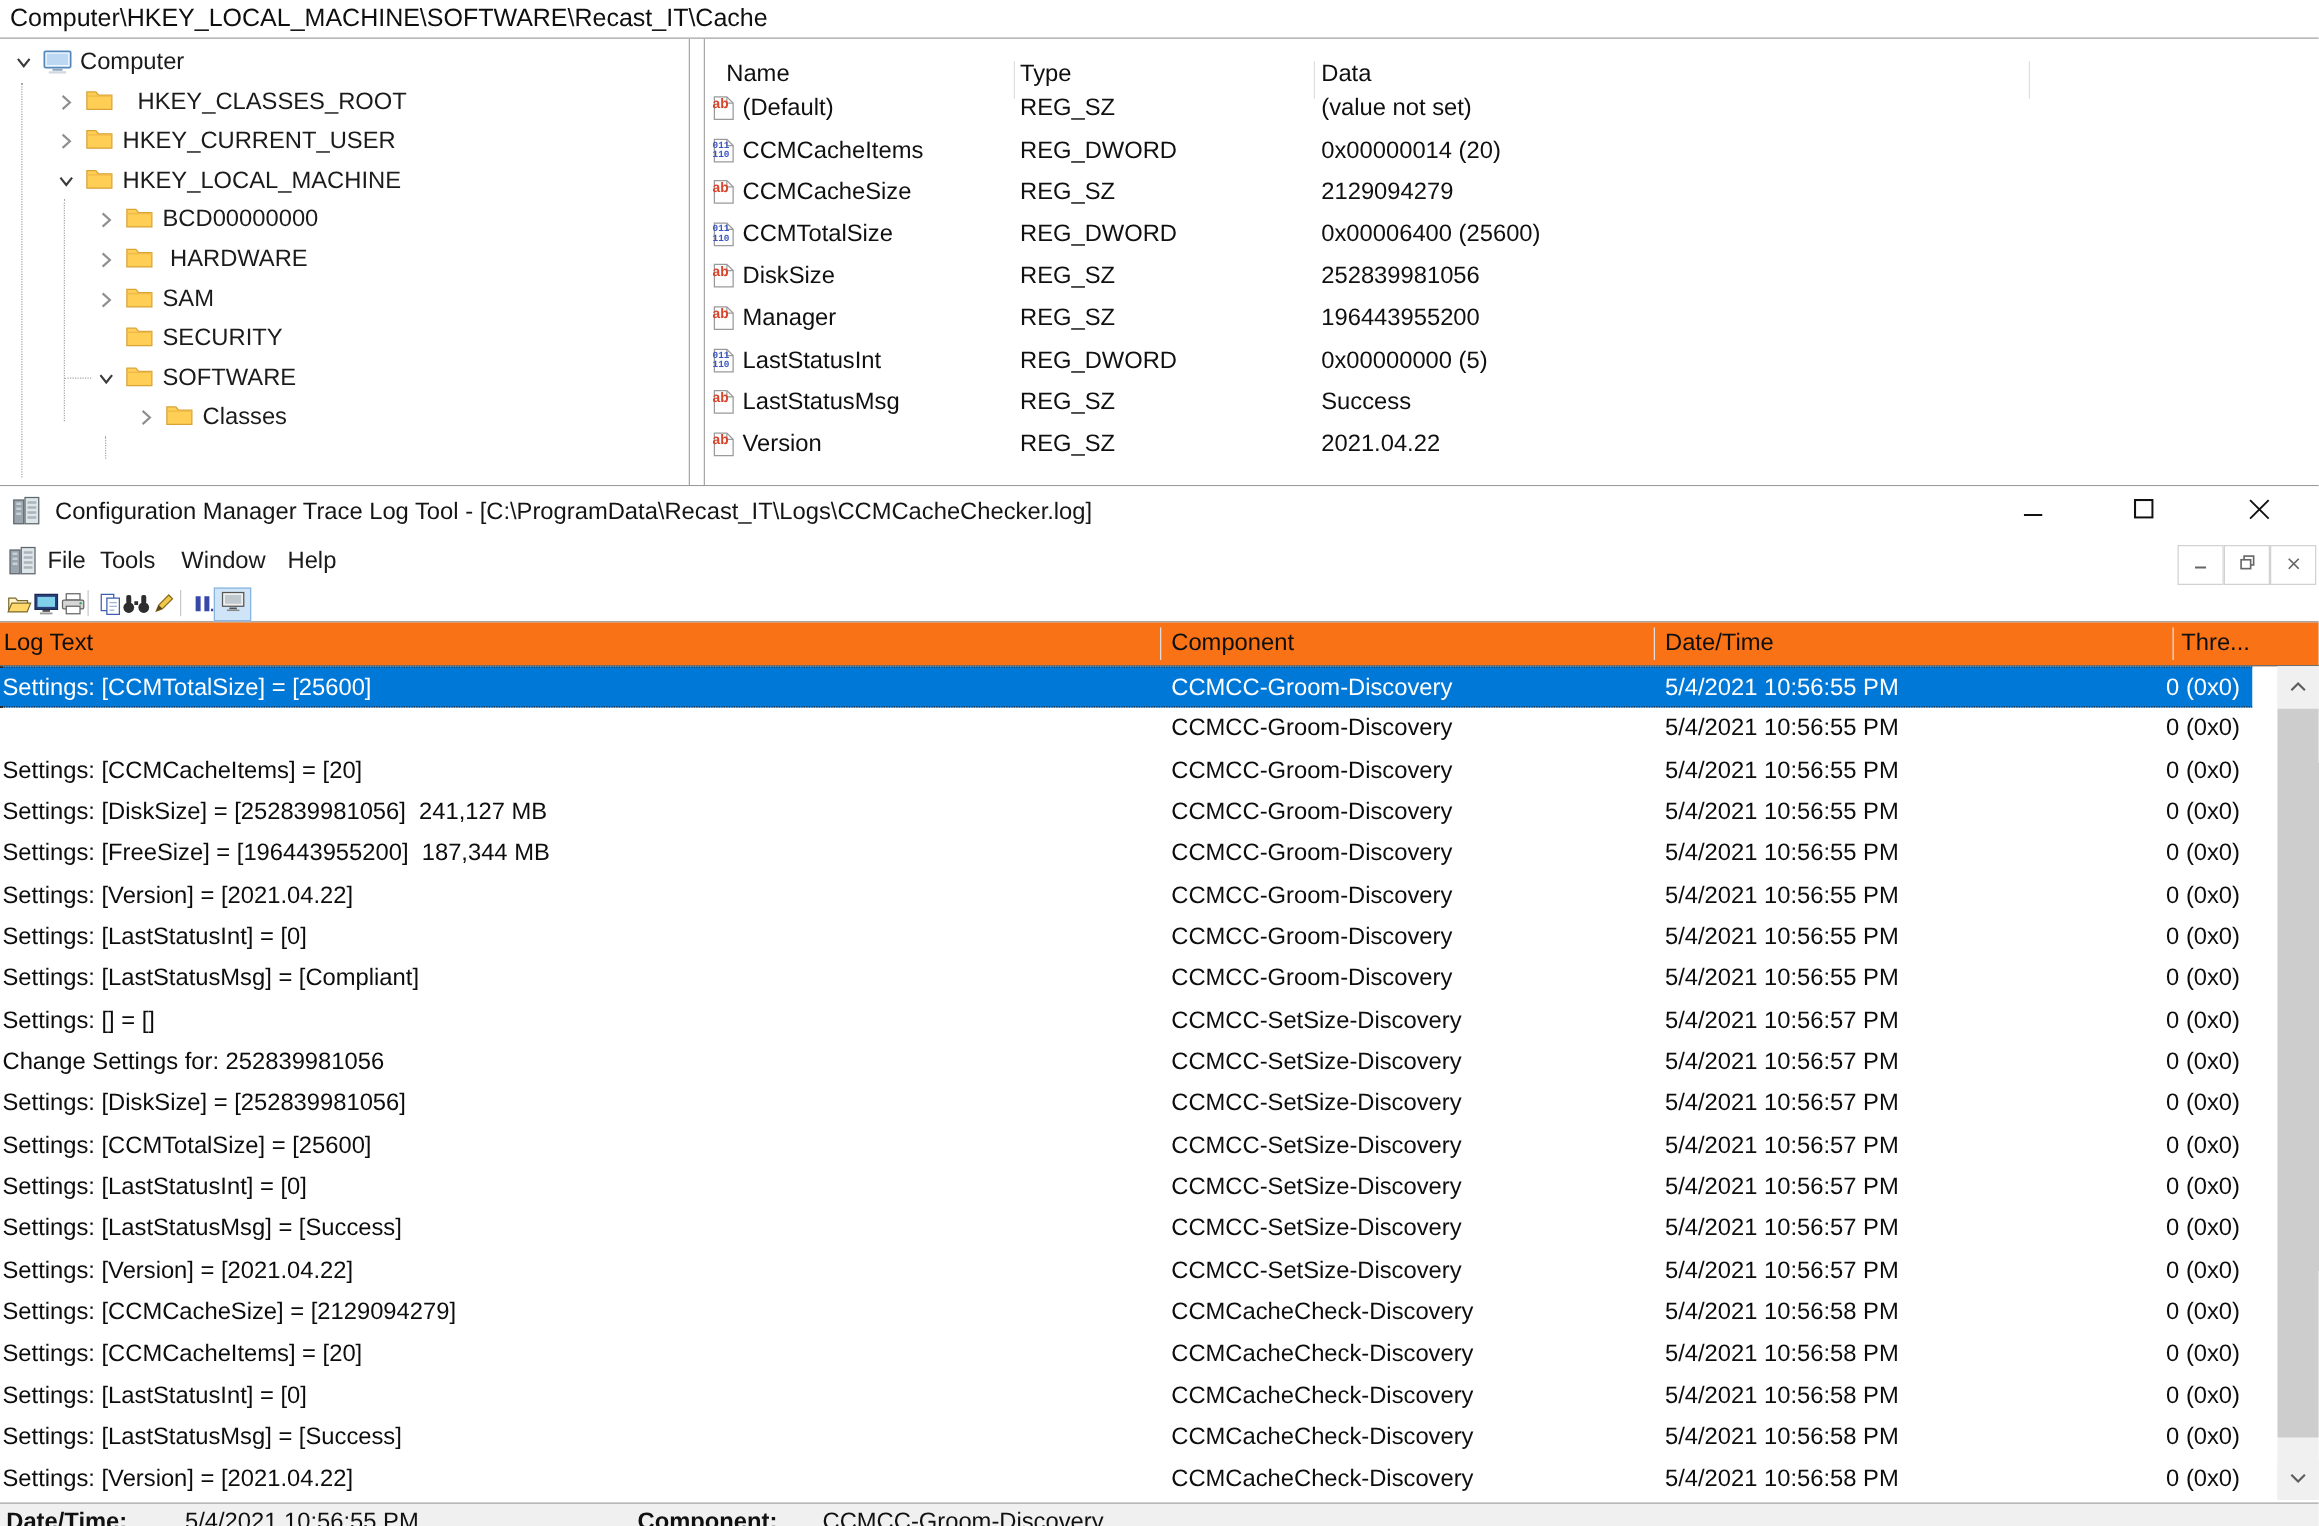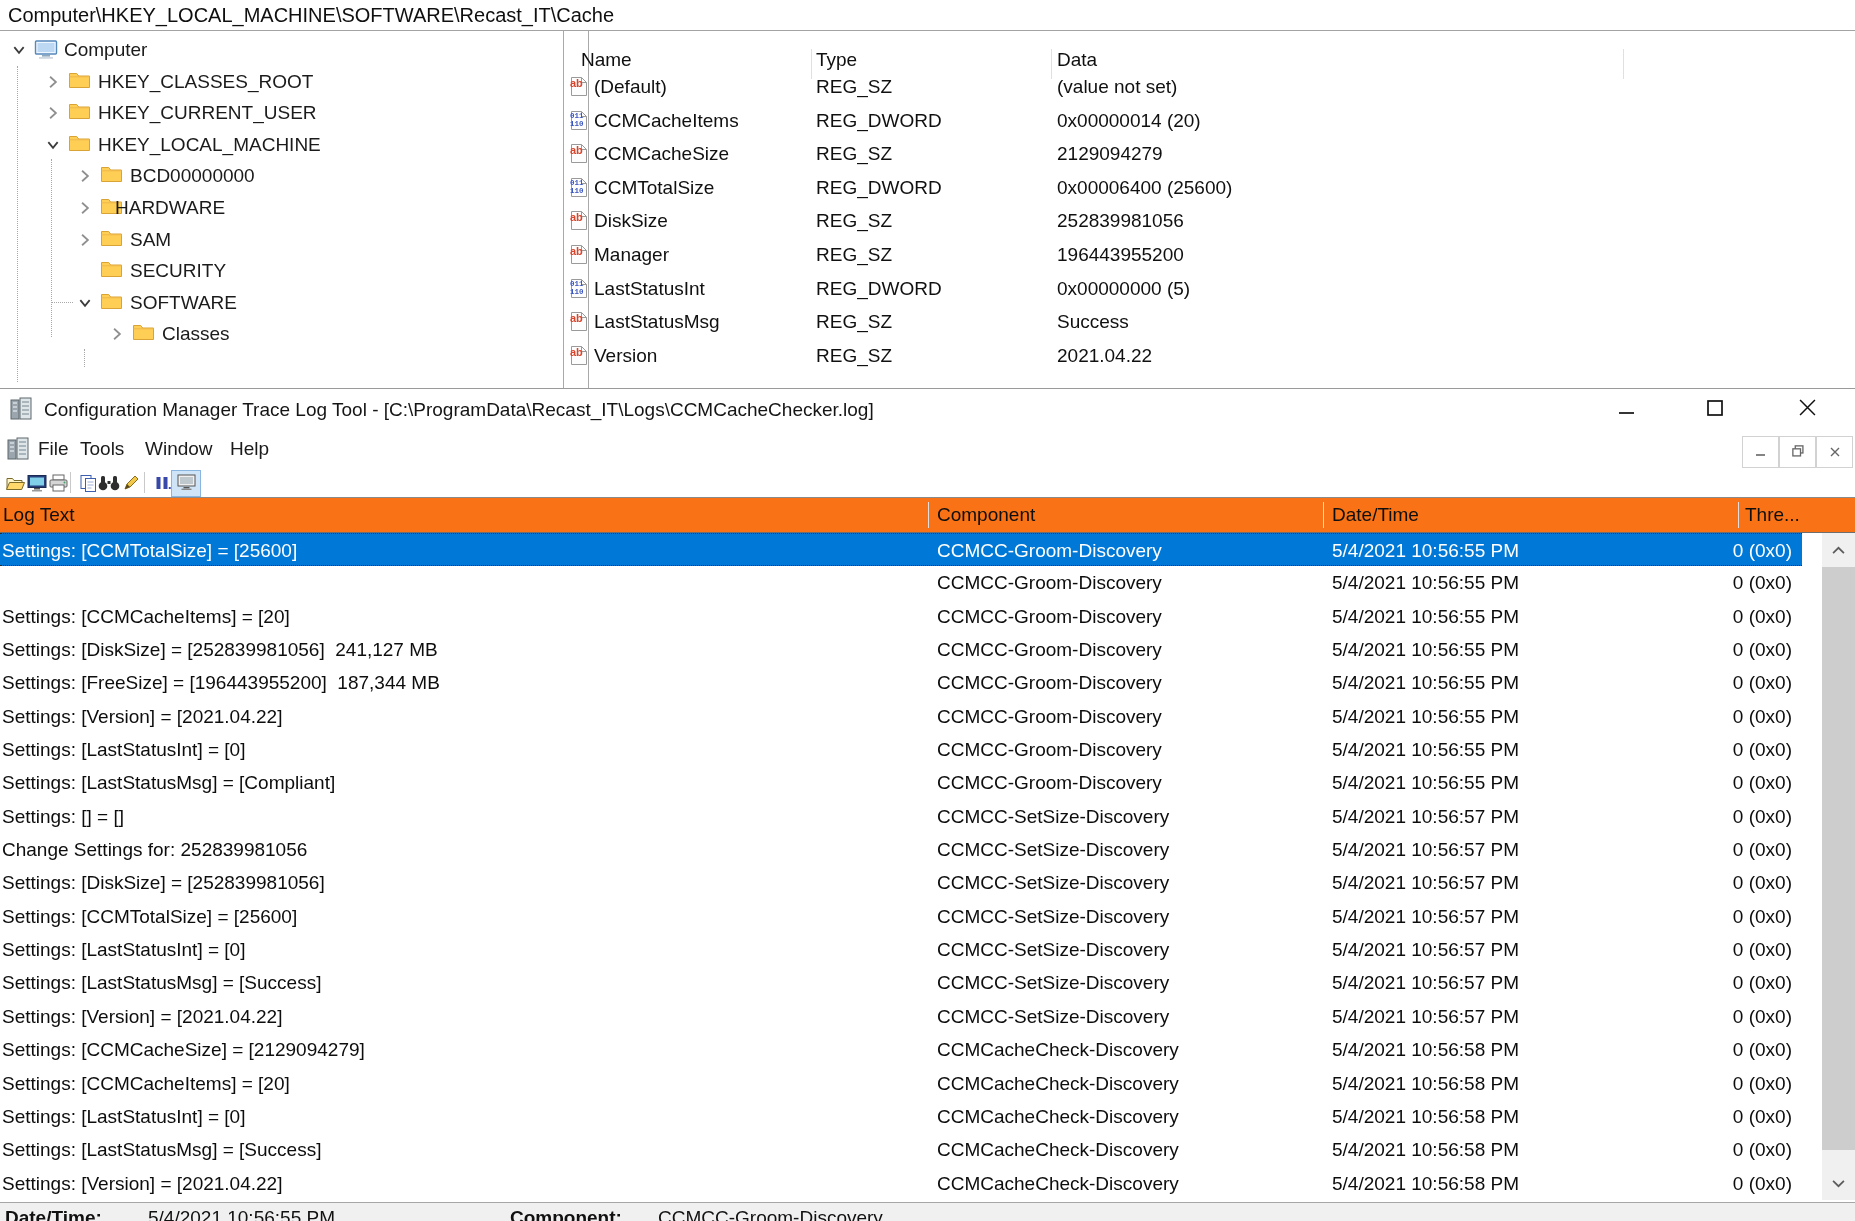--- a/index.html
+++ b/index.html
@@ -7,21 +7,21 @@
     width:1855px;height:1221px;overflow:hidden;position:relative;
     background:#fff;font-family:"Liberation Sans",sans-serif;color:#111;
     -webkit-font-smoothing:antialiased;
   }
 
   
   #regedit{position:absolute;left:0;top:0;width:1719px;height:388px;background:#fff;}
   #addrbar{position:absolute;left:0;top:0;width:1855px;height:30px;border-bottom:1px solid #a3a3a3;}
   #addrbar .addr-text{position:absolute;left:8px;top:0;line-height:30px;font-size:20px;color:#0f0f0f;white-space:nowrap;}
 
-  #tree-panel{position:absolute;left:0;top:31px;width:551px;height:357px;border-right:1px solid #a9a9a9;overflow:hidden;padding-left:37px;}
+  #tree-panel{position:absolute;left:0;top:31px;width:551px;height:357px;border-right:1px solid #a9a9a9;overflow:hidden;}
   #tree-rows{position:absolute;left:0;top:3px;width:551px;}
   .tree-row{position:relative;height:31.6px;}
   .tree-row .chev{position:absolute;top:9px;width:14px;height:14px;}
   .tree-row .tree-ic{position:absolute;top:5px;width:24px;height:21px;}
   .tree-row .tree-label{position:absolute;top:0;line-height:31.6px;font-size:19px;color:#1b1b1b;white-space:nowrap;}
   .guide{position:absolute;width:0;border-left:1px dotted #a8a8a8;}
   .guideh{position:absolute;height:0;border-top:1px dotted #a8a8a8;}
 
   #values-panel{position:absolute;left:563px;top:31px;width:1292px;height:357px;border-left:1px solid #a9a9a9;overflow:hidden;}
   #values-header{position:absolute;left:0;top:14px;width:100%;height:30px;}
@@ -109,21 +109,21 @@
     <span class="tree-label" style="left: 64px;">Computer</span>
   </div>
         <div class="tree-row">
     <span class="chev" style="left: 46px;"><svg width="14" height="14" viewBox="0 0 12 12">
               <path d="M3.5 1.5 L8.5 6 L3.5 10.5" fill="none" stroke="#8f8f8f" stroke-width="1.5"></path>
             </svg></span>
     <span class="tree-ic" style="left: 68px;"><svg width="23" height="19" viewBox="0 0 23 19">
               <path d="M1.5 2.5 h7.2 l2 2.5 h10.8 v11.5 h-20 z" fill="#ffce55" stroke="#d9a336" stroke-width="1"></path>
               <path d="M1.5 5.8 h20" stroke="#eeb84a" stroke-width="1" fill="none"></path>
             </svg></span>
-    <span class="tree-label" style="left: 98px;">HKEY_CLASSES_ROOT</span>
+    <span class="tree-label" style="left: 110px;">HKEY_CLASSES_ROOT</span>
   </div>
         <div class="tree-row">
     <span class="chev" style="left: 46px;"><svg width="14" height="14" viewBox="0 0 12 12">
               <path d="M3.5 1.5 L8.5 6 L3.5 10.5" fill="none" stroke="#8f8f8f" stroke-width="1.5"></path>
             </svg></span>
     <span class="tree-ic" style="left: 68px;"><svg width="23" height="19" viewBox="0 0 23 19">
               <path d="M1.5 2.5 h7.2 l2 2.5 h10.8 v11.5 h-20 z" fill="#ffce55" stroke="#d9a336" stroke-width="1"></path>
               <path d="M1.5 5.8 h20" stroke="#eeb84a" stroke-width="1" fill="none"></path>
             </svg></span>
     <span class="tree-label" style="left: 98px;">HKEY_CURRENT_USER</span>
@@ -149,21 +149,21 @@
     <span class="tree-label" style="left: 130px;">BCD00000000</span>
   </div>
         <div class="tree-row">
     <span class="chev" style="left: 78px;"><svg width="14" height="14" viewBox="0 0 12 12">
               <path d="M3.5 1.5 L8.5 6 L3.5 10.5" fill="none" stroke="#8f8f8f" stroke-width="1.5"></path>
             </svg></span>
     <span class="tree-ic" style="left: 100px;"><svg width="23" height="19" viewBox="0 0 23 19">
               <path d="M1.5 2.5 h7.2 l2 2.5 h10.8 v11.5 h-20 z" fill="#ffce55" stroke="#d9a336" stroke-width="1"></path>
               <path d="M1.5 5.8 h20" stroke="#eeb84a" stroke-width="1" fill="none"></path>
             </svg></span>
-    <span class="tree-label" style="left: 115px; text-align: right;">HARDWARE</span>
+    <span class="tree-label" style="left: 136px; text-align: right;">HARDWARE</span>
   </div>
         <div class="tree-row">
     <span class="chev" style="left: 78px;"><svg width="14" height="14" viewBox="0 0 12 12">
               <path d="M3.5 1.5 L8.5 6 L3.5 10.5" fill="none" stroke="#8f8f8f" stroke-width="1.5"></path>
             </svg></span>
     <span class="tree-ic" style="left: 100px;"><svg width="23" height="19" viewBox="0 0 23 19">
               <path d="M1.5 2.5 h7.2 l2 2.5 h10.8 v11.5 h-20 z" fill="#ffce55" stroke="#d9a336" stroke-width="1"></path>
               <path d="M1.5 5.8 h20" stroke="#eeb84a" stroke-width="1" fill="none"></path>
             </svg></span>
     <span class="tree-label" style="left: 130px;">SAM</span>

